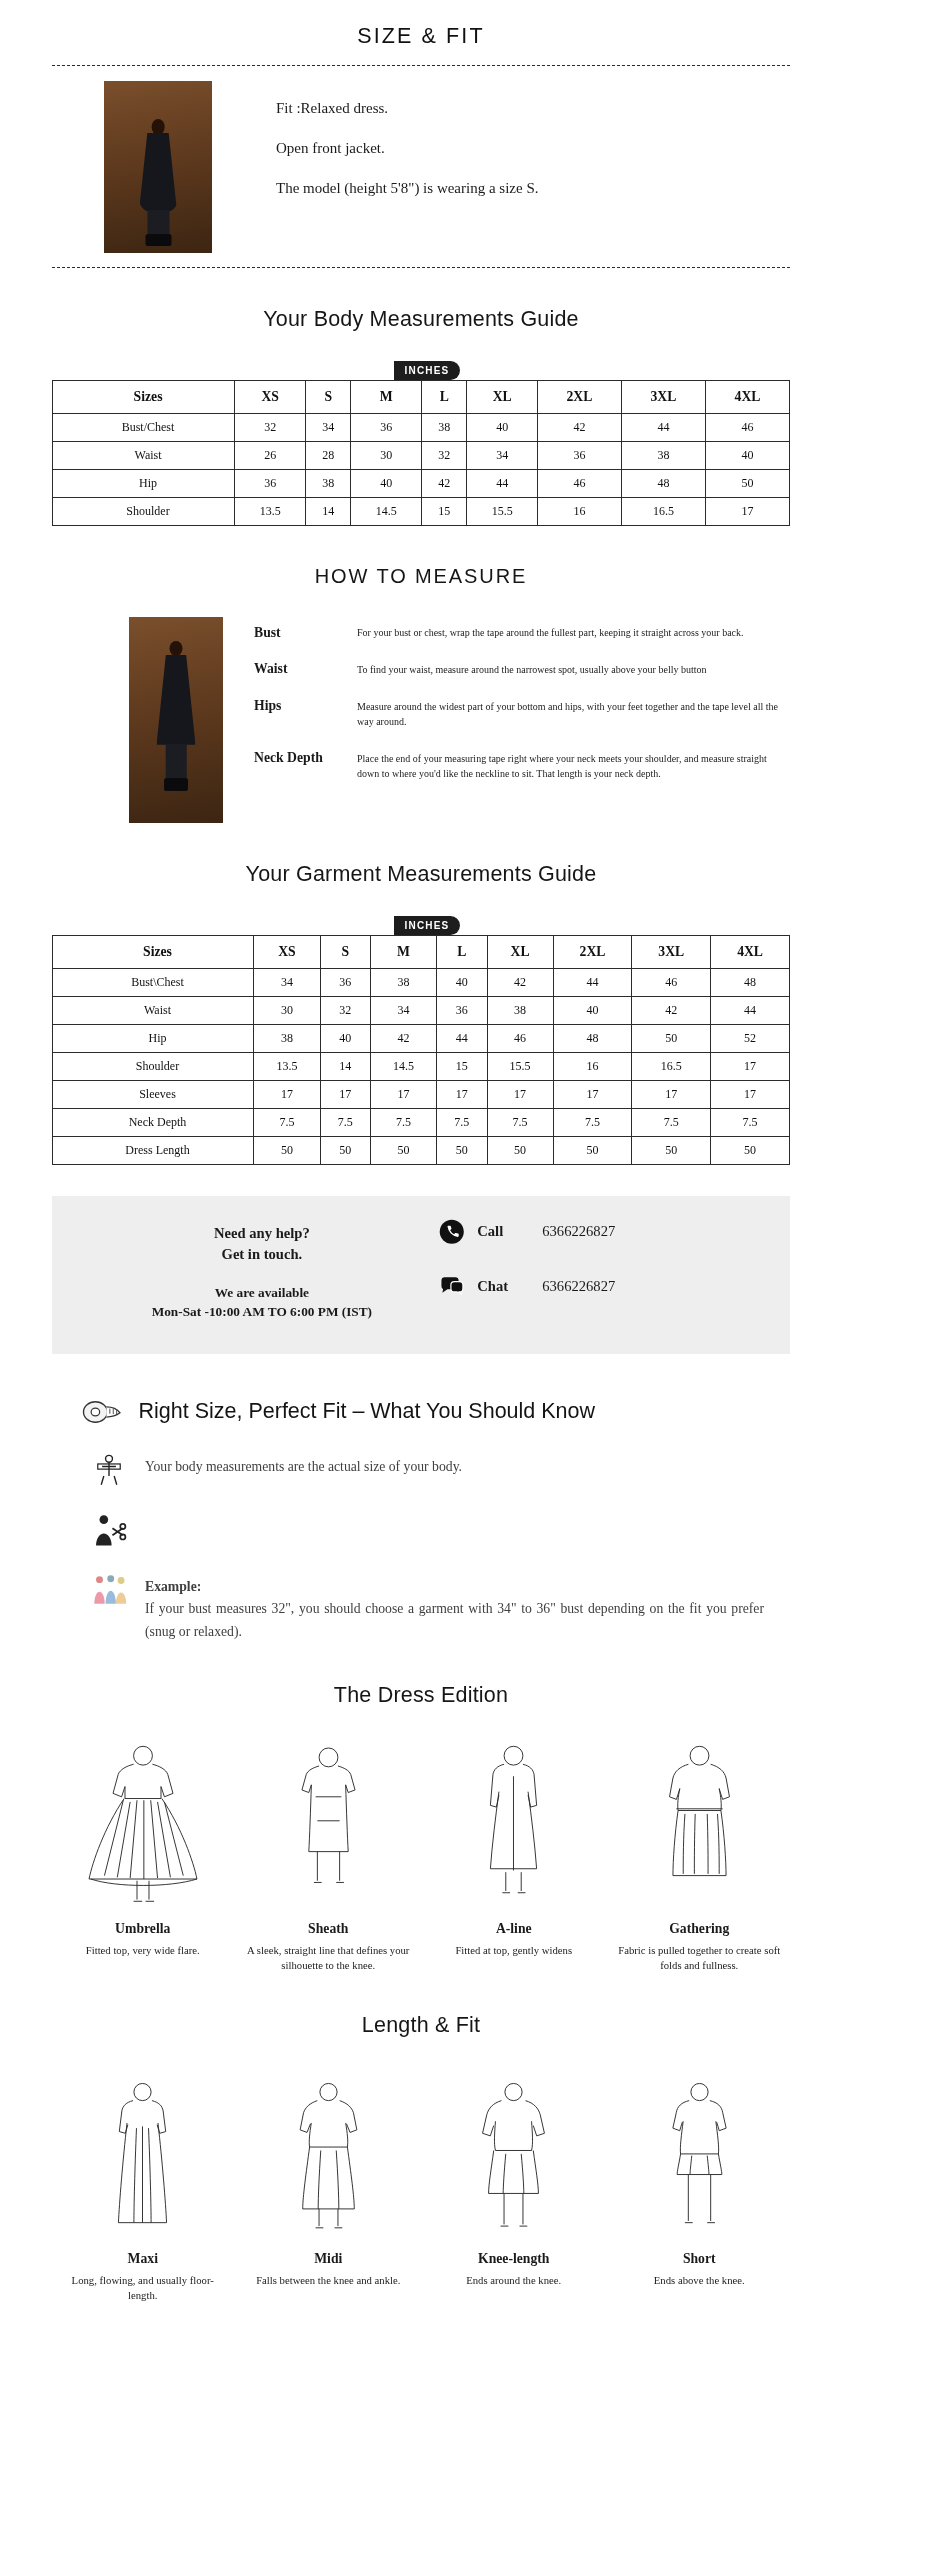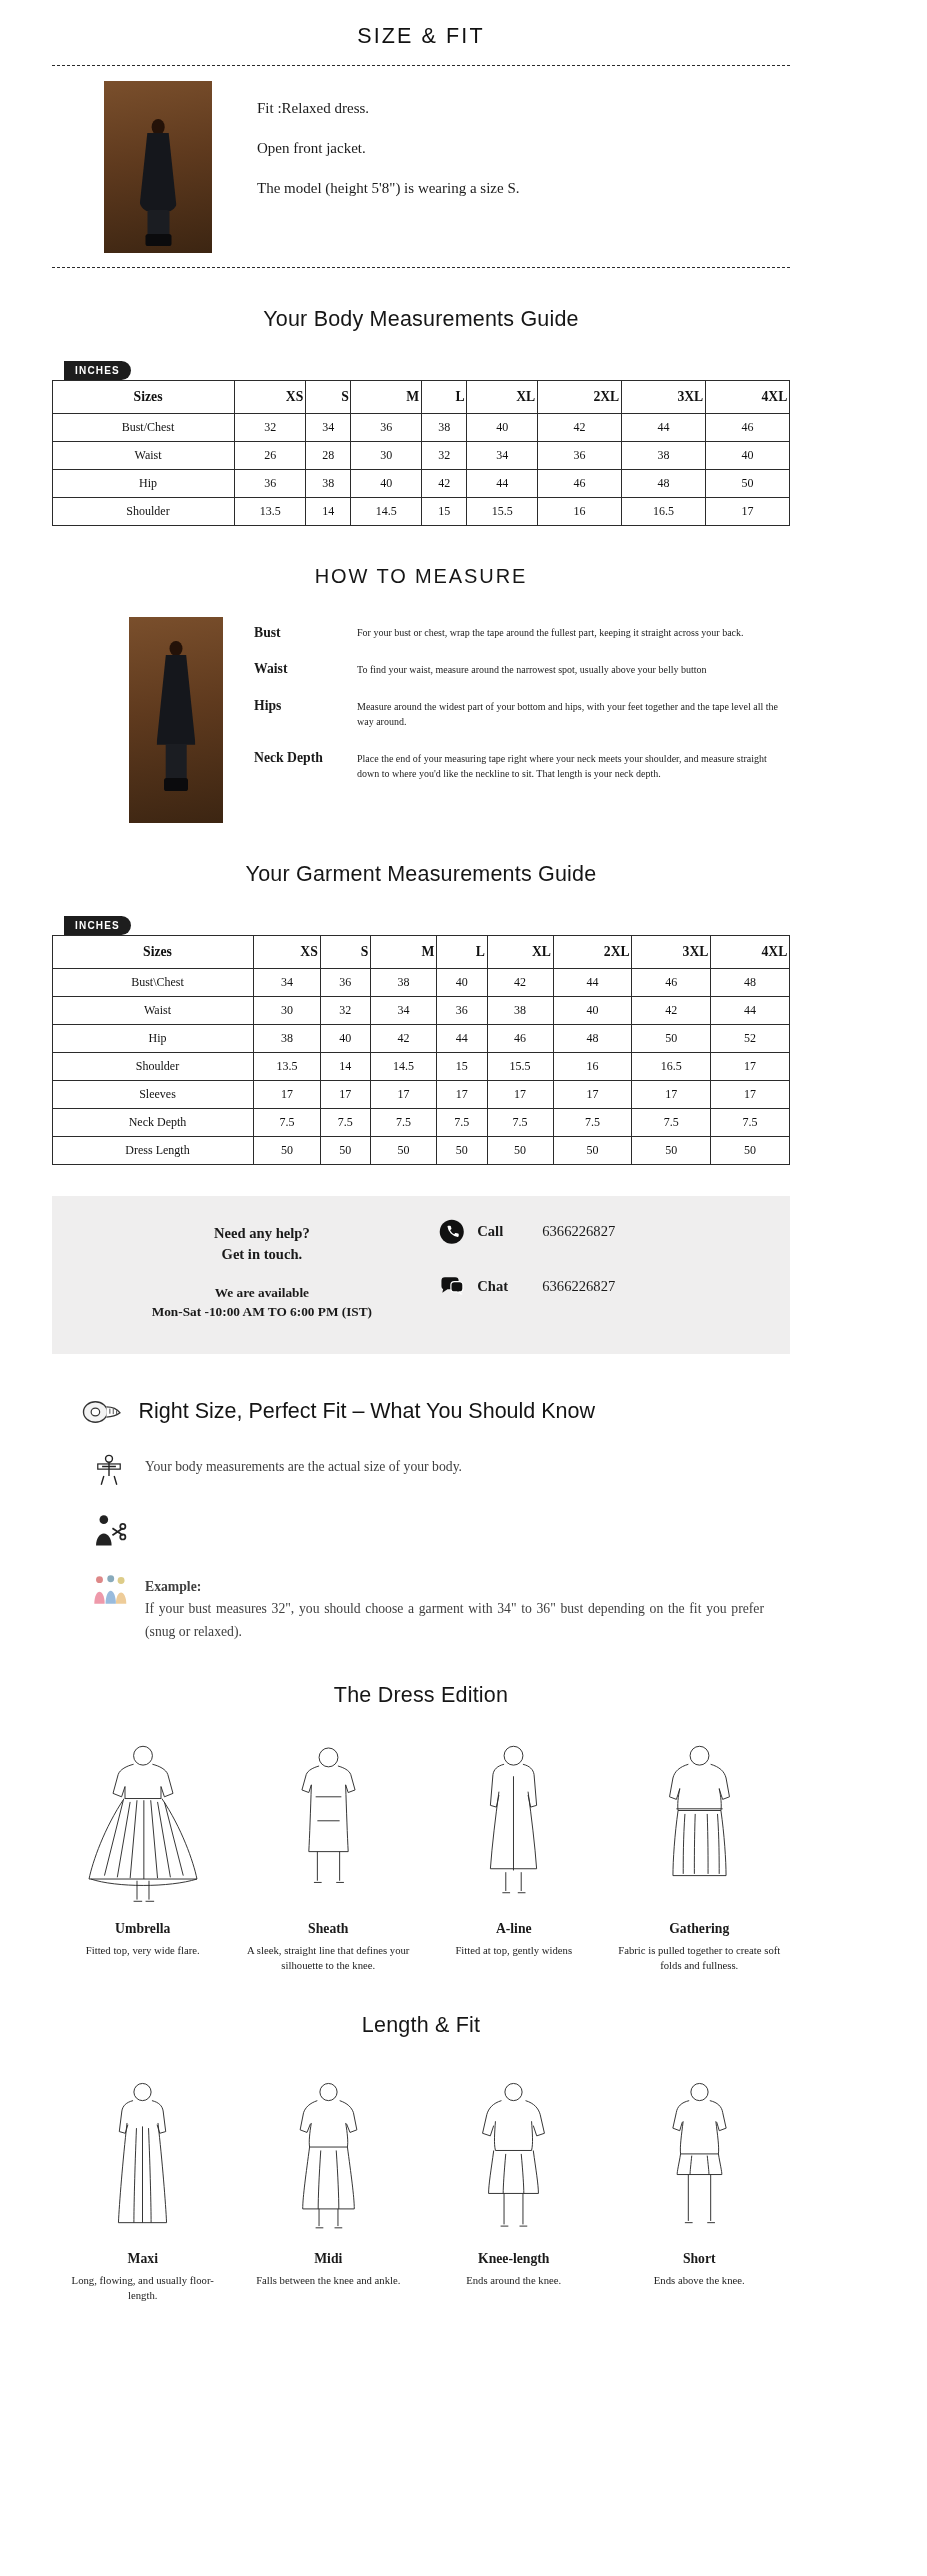--- a/index.html
+++ b/index.html
@@ -63,21 +63,21 @@
   .model-photo .legs {
     position:absolute; left:50%; transform:translateX(-50%);
     top:91px; width:22px; height:29px; background:#1b1d22;
     border-radius:2.6px;
   }
   .model-photo .shoes {
     position:absolute; left:50%; transform:translateX(-50%);
     top:115px; width:26px; height:12px; background:#0b0b0d; border-radius:2.6px;
   }
   .fit-lines {
-    padding-left:45px;
+    padding-left:64px;
     padding-top:19px;
   }
   .fit-lines p {
     margin:0 0 23px 0;
     font-family:"Liberation Serif", serif;
     font-size:15px;
     color:#1b1b1b;
   }
   .fit-lines p:last-child { margin-bottom:0; }
 
@@ -100,39 +100,38 @@
     display:inline-block;
     background:#1d1d1d;
     color:#fff;
     font-size:10px;
     letter-spacing:1.2px;
     padding:4.3px 11px 4.3px 11px;
     border-radius:0 10.3px 10.3px 0;
     margin-left:0;
     font-weight:600;
   }
-  .tag-wrap { padding-left:12px; margin-bottom:0; }
+  .tag-wrap { padding-left:12px; margin-bottom:0;text-align:center; }
   table.size-table {
     width:100%;
     border-collapse:collapse;
     font-family:"Liberation Serif", serif;
     margin-top:0;
   }
   table.size-table th, table.size-table td {
     border:0.9px solid #2b2b2b;
     text-align:center;
     font-size:13px;
     padding:6px 1.7px;
     color:#111;
   }
   table.size-table thead th {
     font-weight:700;
     font-size:13.7px;
     padding:7.7px 1.7px;
-    text-align:right;
   }
   table.size-table td.rowlabel, table.size-table th.rowlabel {
     text-align:center;
     padding-left:10.3px;
     font-weight:400;
   }
   table.size-table thead th.rowlabel {
     text-align:center;
     font-weight:700;
   }

